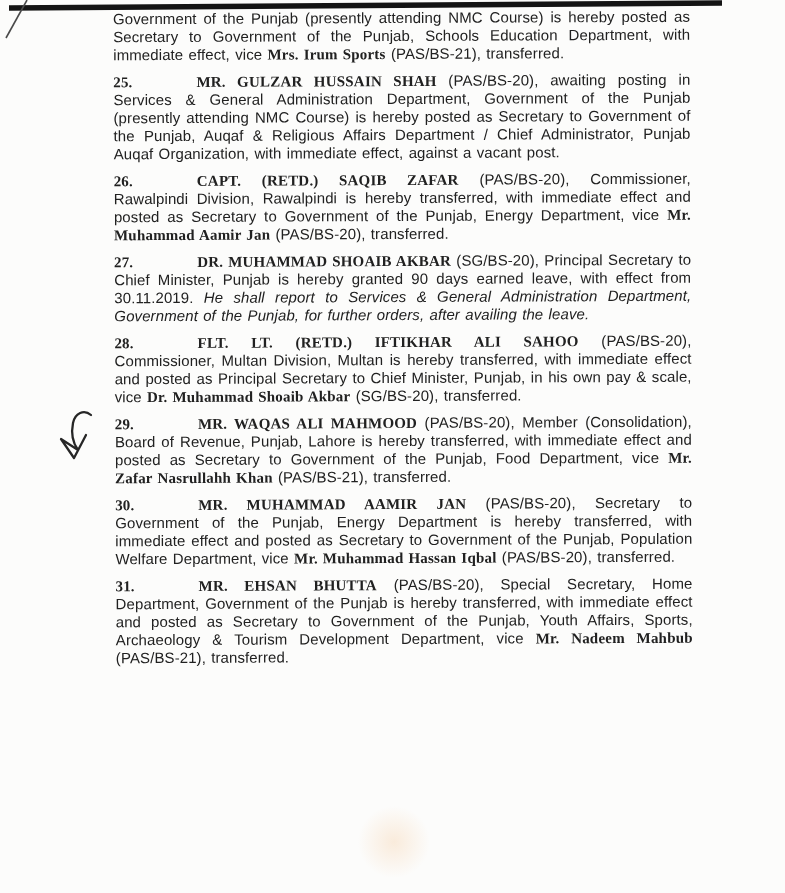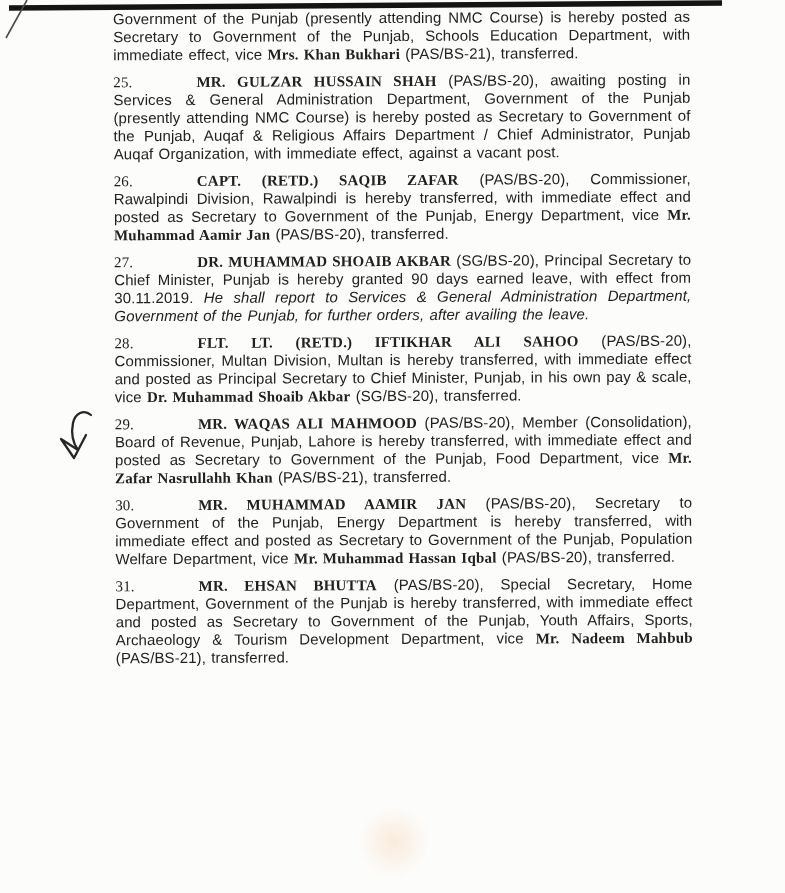--- a/index.html
+++ b/index.html
@@ -42,21 +42,21 @@
   p.para{
     margin:0 0 9px 0;
     font-size:15px;
     line-height:18px;
     text-align:justify;
     letter-spacing:0.1px;
     word-spacing:1px;
   }
   .num{
     font-family:"Liberation Serif", serif;
-    font-weight:normal;
+    font-weight:bold;
   }
   .tab{
     display:inline-block;
     width:64px;
   }
   .run{ white-space:normal; }
   .bold-name{
     font-family:"Liberation Serif", serif;
     font-weight:bold;
     letter-spacing:0.2px;
@@ -75,21 +75,21 @@
     <line x1="27" y1="0" x2="6" y2="38" stroke="#4a4a4a" stroke-width="1.6"></line>
   </svg>
 
   <svg class="handwriting" width="54" height="64" viewBox="0 0 54 64" aria-hidden="true">
     <path d="M47 9 C40 3 31 7 29 17 C27 27 29 37 34 44 L17 33 L30 52 L42 29" fill="none" stroke="#262626" stroke-width="2.3" stroke-linecap="round" stroke-linejoin="round"></path>
   </svg>
 
   <div class="smudge"></div>
 
   <div class="text-column">
-      <p class="para"><span class="run">Government of the Punjab (presently attending NMC Course) is hereby posted as Secretary to Government of the Punjab, Schools Education Department, with immediate effect, vice </span><span class="run bold-name">Mrs. Khan Bukhari</span><span class="run"> (PAS/BS-21), transferred.</span></p>
+      <p class="para"><span class="run">Government of the Punjab (presently attending NMC Course) is hereby posted as Secretary to Government of the Punjab, Schools Education Department, with immediate effect, vice </span><span class="run bold-name">Mrs. Irum Sports</span><span class="run"> (PAS/BS-21), transferred.</span></p>
       <p class="para"><span class="num">25.</span><span class="tab"></span><span class="run bold-name">MR. GULZAR HUSSAIN SHAH</span><span class="run"> (PAS/BS-20), awaiting posting in Services &amp; General Administration Department, Government of the Punjab (presently attending NMC Course) is hereby posted as Secretary to Government of the Punjab, Auqaf &amp; Religious Affairs Department / Chief Administrator, Punjab Auqaf Organization, with immediate effect, against a vacant post.</span></p>
       <p class="para"><span class="num">26.</span><span class="tab"></span><span class="run bold-name">CAPT. (RETD.) SAQIB ZAFAR</span><span class="run"> (PAS/BS-20), Commissioner, Rawalpindi Division, Rawalpindi is hereby transferred, with immediate effect and posted as Secretary to Government of the Punjab, Energy Department, vice </span><span class="run bold-name">Mr. Muhammad Aamir Jan</span><span class="run"> (PAS/BS-20), transferred.</span></p>
       <p class="para"><span class="num">27.</span><span class="tab"></span><span class="run bold-name">DR. MUHAMMAD SHOAIB AKBAR</span><span class="run"> (SG/BS-20), Principal Secretary to Chief Minister, Punjab is hereby granted 90 days earned leave, with effect from 30.11.2019. </span><span class="run italic">He shall report to Services &amp; General Administration Department, Government of the Punjab, for further orders, after availing the leave.</span></p>
       <p class="para"><span class="num">28.</span><span class="tab"></span><span class="run bold-name">FLT. LT. (RETD.) IFTIKHAR ALI SAHOO</span><span class="run"> (PAS/BS-20), Commissioner, Multan Division, Multan is hereby transferred, with immediate effect and posted as Principal Secretary to Chief Minister, Punjab, in his own pay &amp; scale, vice </span><span class="run bold-name">Dr. Muhammad Shoaib Akbar</span><span class="run"> (SG/BS-20), transferred.</span></p>
       <p class="para"><span class="num">29.</span><span class="tab"></span><span class="run bold-name">MR. WAQAS ALI MAHMOOD</span><span class="run"> (PAS/BS-20), Member (Consolidation), Board of Revenue, Punjab, Lahore is hereby transferred, with immediate effect and posted as Secretary to Government of the Punjab, Food Department, vice </span><span class="run bold-name">Mr. Zafar Nasrullahh Khan</span><span class="run"> (PAS/BS-21), transferred.</span></p>
       <p class="para"><span class="num">30.</span><span class="tab"></span><span class="run bold-name">MR. MUHAMMAD AAMIR JAN</span><span class="run"> (PAS/BS-20), Secretary to Government of the Punjab, Energy Department is hereby transferred, with immediate effect and posted as Secretary to Government of the Punjab, Population Welfare Department, vice </span><span class="run bold-name">Mr. Muhammad Hassan Iqbal</span><span class="run"> (PAS/BS-20), transferred.</span></p>
       <p class="para"><span class="num">31.</span><span class="tab"></span><span class="run bold-name">MR. EHSAN BHUTTA</span><span class="run"> (PAS/BS-20), Special Secretary, Home Department, Government of the Punjab is hereby transferred, with immediate effect and posted as Secretary to Government of the Punjab, Youth Affairs, Sports, Archaeology &amp; Tourism Development Department, vice </span><span class="run bold-name">Mr. Nadeem Mahbub</span><span class="run"> (PAS/BS-21), transferred.</span></p>
     </div>
 
 </div>

